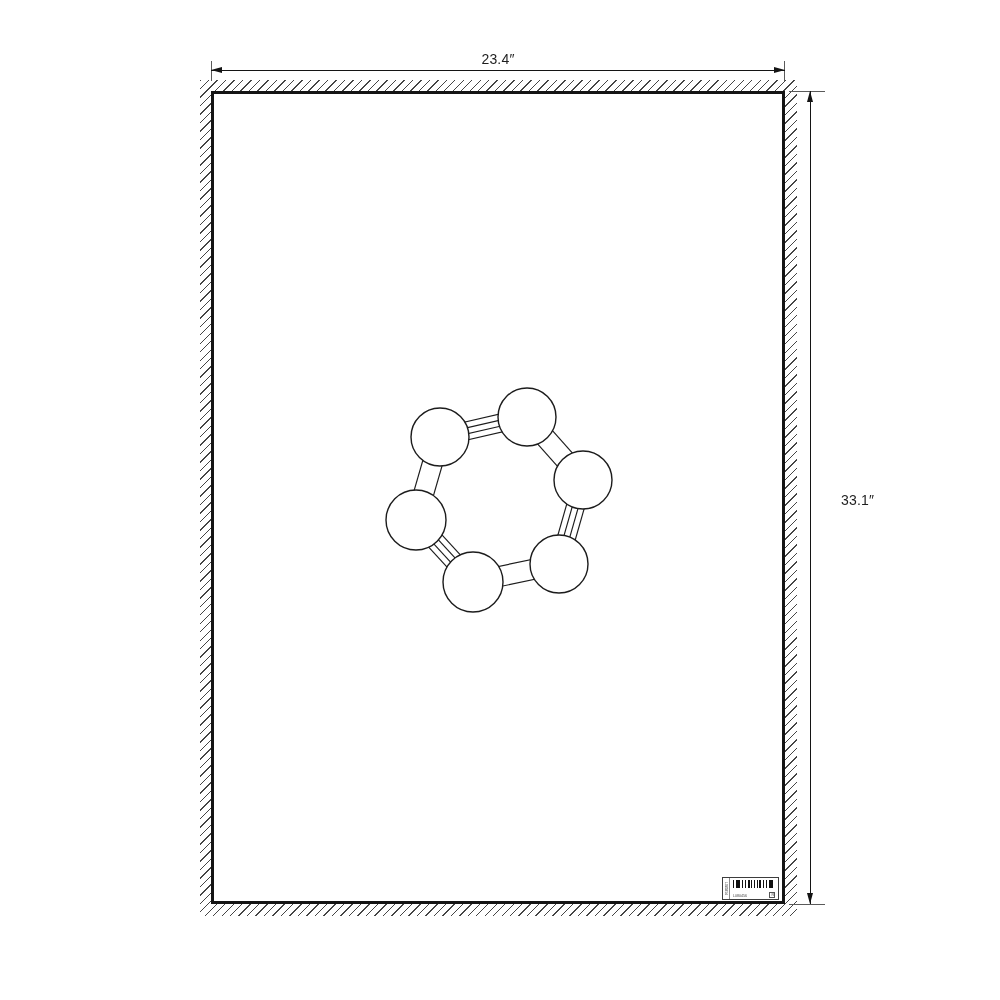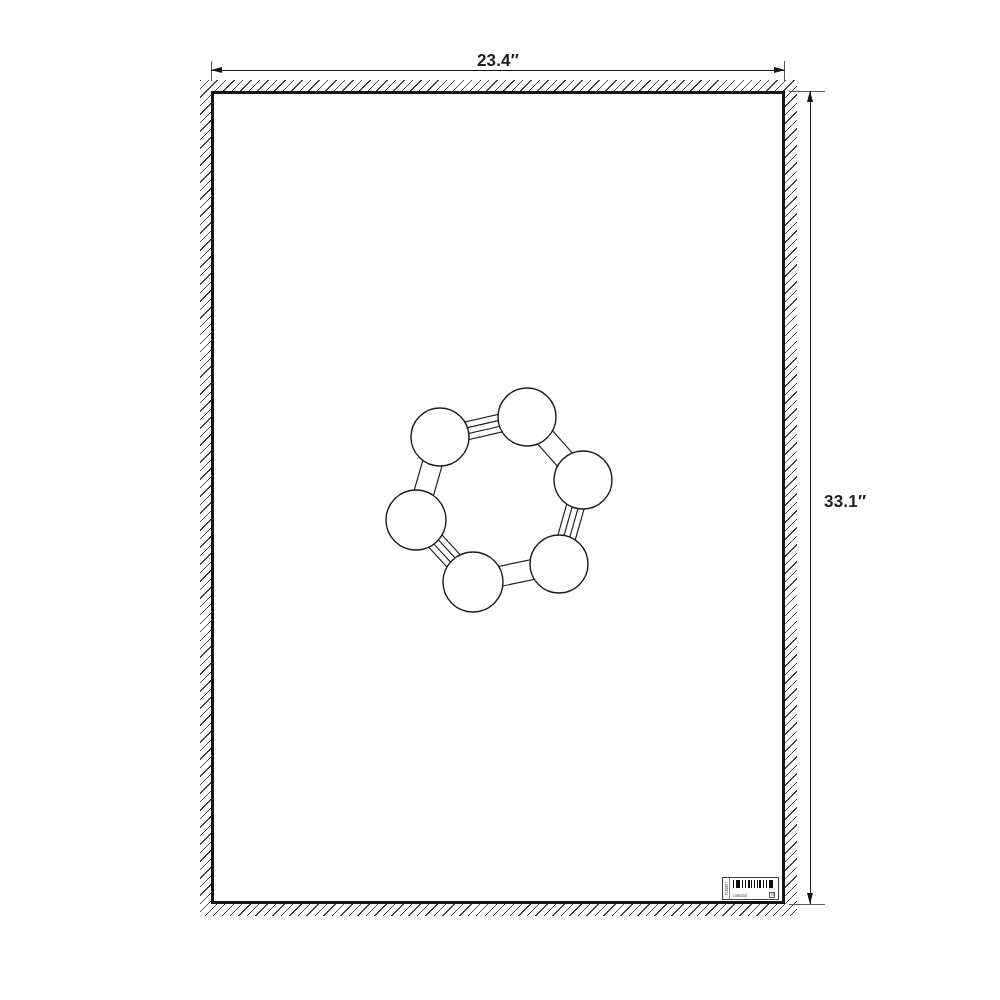--- a/index.html
+++ b/index.html
@@ -29,23 +29,23 @@
   .dim-line-v{position:absolute;left:810px;top:91px;width:1px;height:813px;background:#141414;}
   .ext-v{position:absolute;width:1px;height:20px;top:61px;background:#5a5a5a;}
   .ext-v.l{left:211px;} .ext-v.r{left:784px;}
   .ext-h{position:absolute;height:1px;width:36px;left:789px;background:#5a5a5a;}
   .ext-h.t{top:91px;} .ext-h.b{top:904px;}
   .arr{position:absolute;width:0;height:0;}
   .arr.left {left:211px;top:67px;border-top:3.5px solid transparent;border-bottom:3.5px solid transparent;border-right:11px solid #141414;}
   .arr.right{left:774px;top:67px;border-top:3.5px solid transparent;border-bottom:3.5px solid transparent;border-left:11px solid #141414;}
   .arr.up   {left:807px;top:91px;border-left:3.5px solid transparent;border-right:3.5px solid transparent;border-bottom:11px solid #141414;}
   .arr.down {left:807px;top:893px;border-left:3.5px solid transparent;border-right:3.5px solid transparent;border-top:11px solid #141414;}
-  .dim-label{position:absolute;font-size:17px;color:#1e1e1e;letter-spacing:0.2px;font-weight:bold;}
+  .dim-label{position:absolute;font-size:14px;color:#1e1e1e;letter-spacing:0.2px;}
   .dim-label.top{left:398px;top:51px;width:200px;text-align:center;}
-  .dim-label.right{left:824px;top:492px;}
+  .dim-label.right{left:841px;top:492px;}
 
   
   .sticker{
     position:absolute;left:722px;top:877px;width:57px;height:23px;
     background:#fff;border:1px solid #3d3d3d;box-sizing:border-box;
     display:flex;flex-direction:row;overflow:hidden;
   }
   .sticker .side{
     width:7px;border-right:1px solid #8a8a8a;box-sizing:border-box;
     display:flex;align-items:center;justify-content:center;overflow:hidden;

